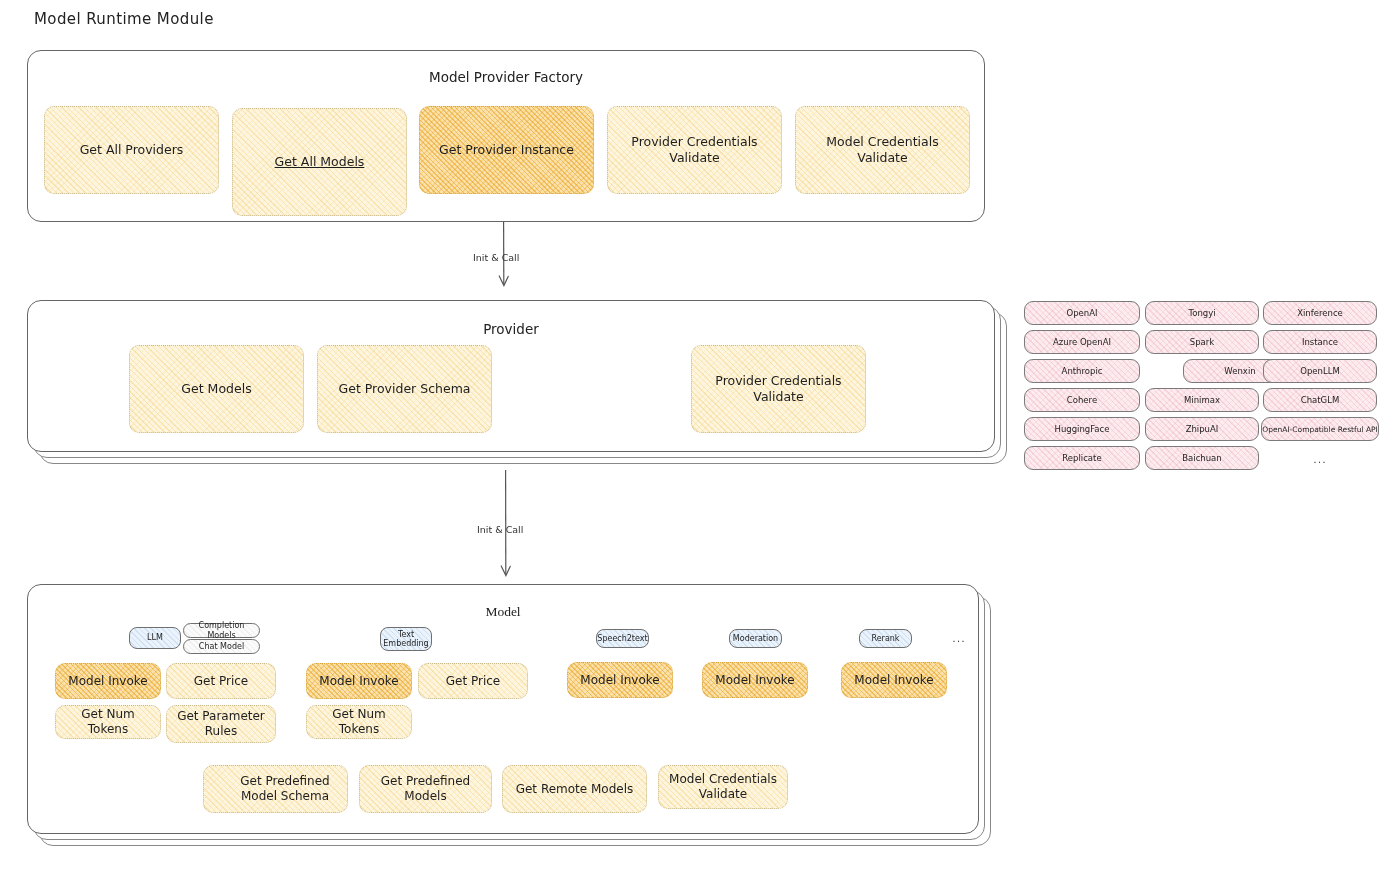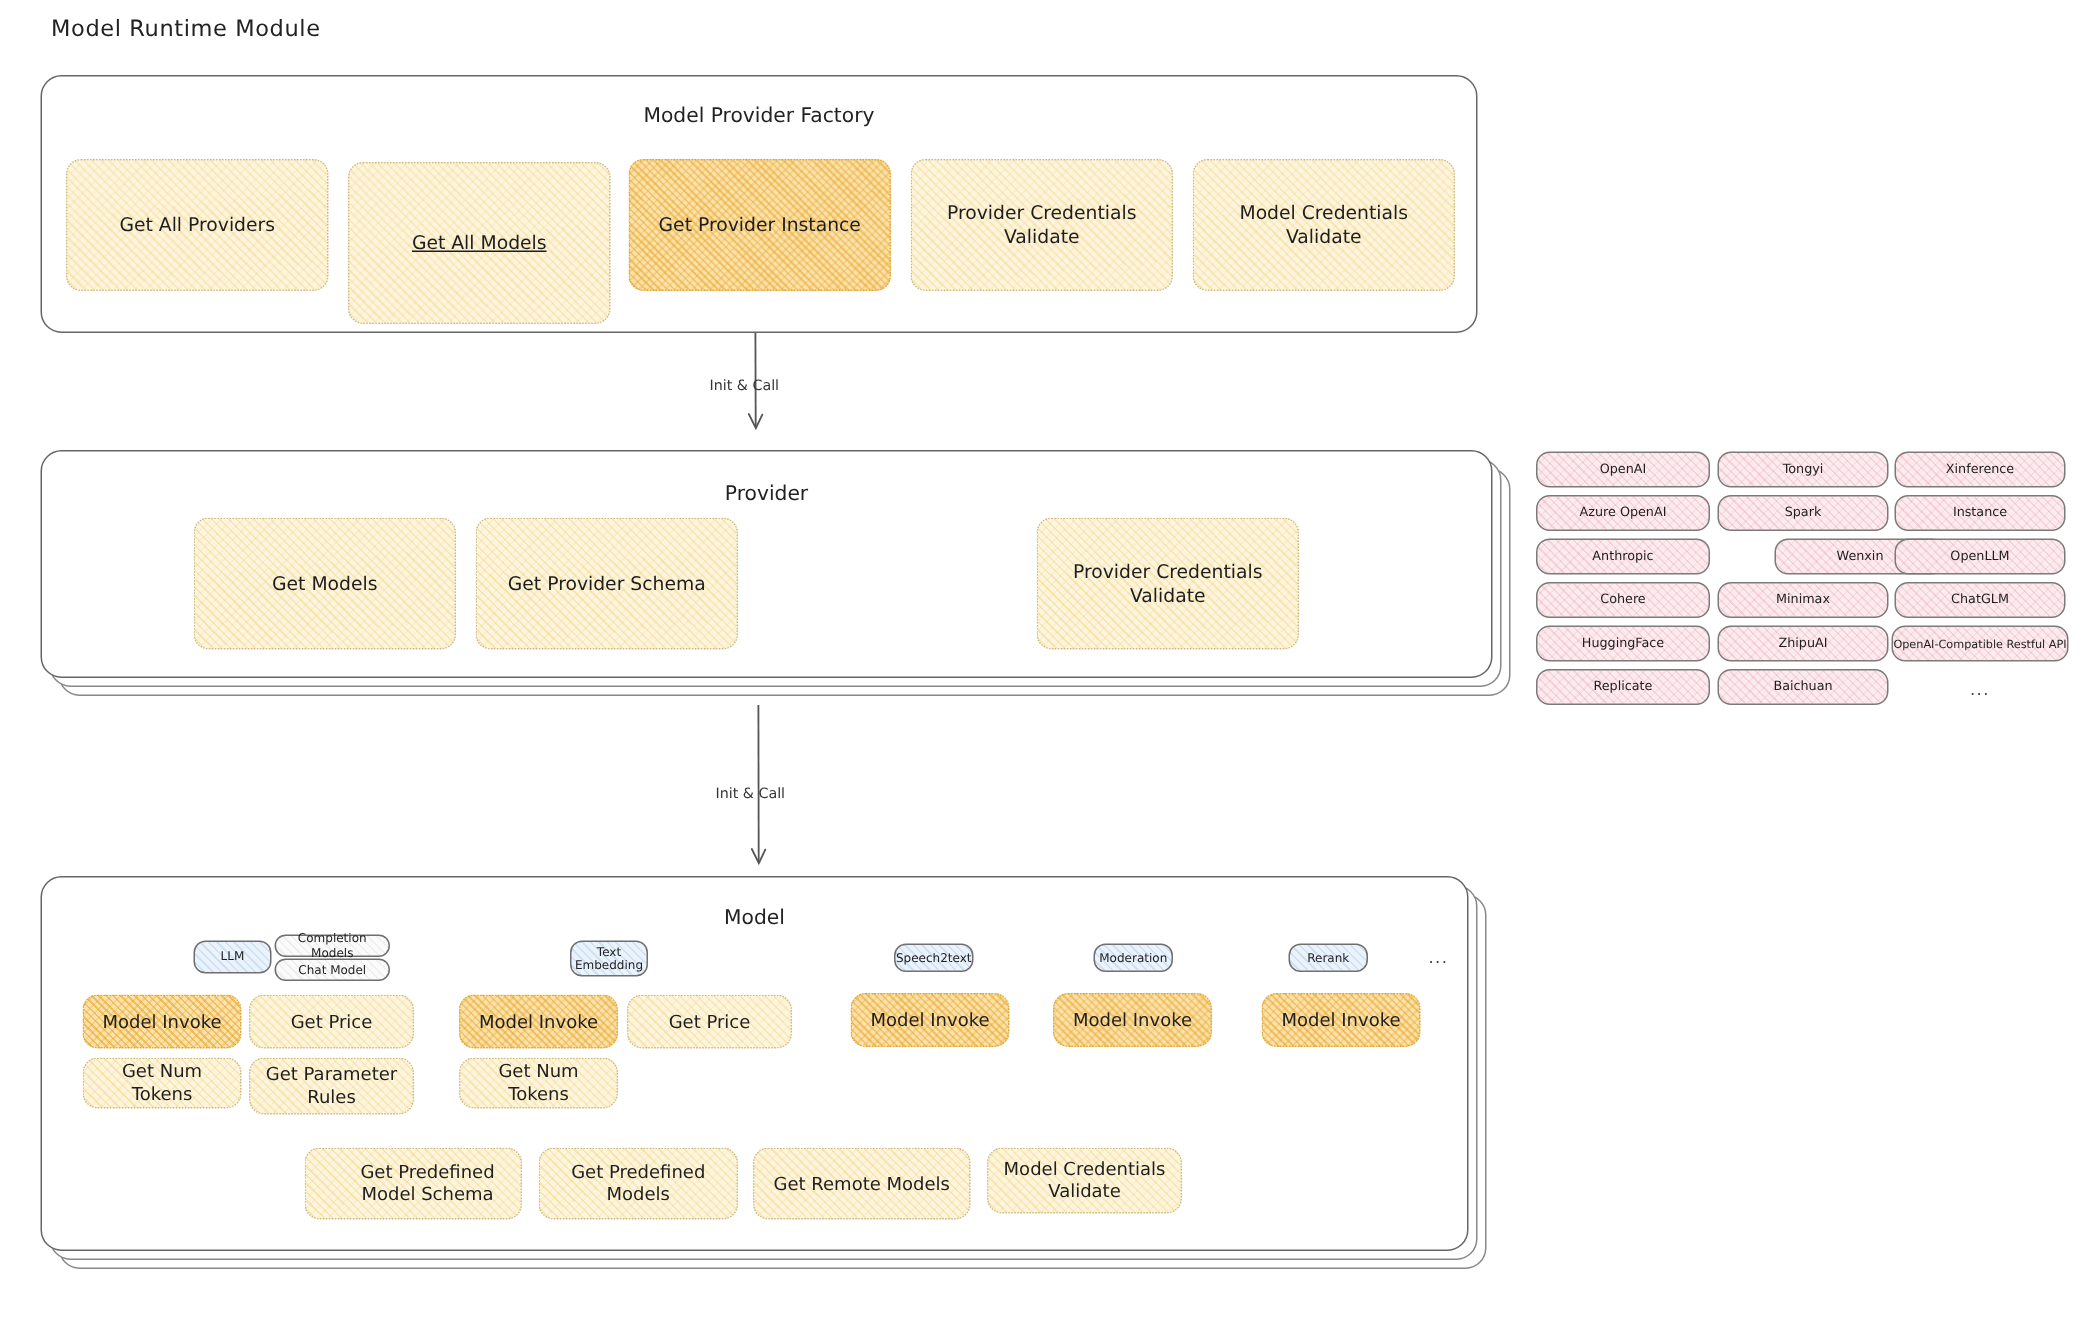--- a/index.html
+++ b/index.html
@@ -140,21 +140,21 @@
 
   <svg class="arrow" style="left:496px;top:470px;width:20px;height:115px;" viewBox="0 0 20 115">
     <path d="M9.6 0 L9.8 104" stroke="#555" stroke-width="1.2" fill="none"></path>
     <path d="M5.2 96 L9.9 105.5 L14.2 96.4" stroke="#555" stroke-width="1.2" fill="none" stroke-linecap="round"></path>
   </svg>
   <div class="arrow-label" style="left:477px;top:524px;">Init &amp; Call</div>
 
   <div class="abs deck" style="left:39px;top:596px;width:952px;height:250px;"></div>
   <div class="abs deck" style="left:33px;top:590px;width:952px;height:250px;"></div>
   <div class="abs group" style="left:27px;top:584px;width:952px;height:250px;"></div>
-  <div class="group-title" style="left:27px;top:604px;width:952px;">Model</div>
+  <div class="group-title" style="left:27px;top:604px;width:952px;font-family:Liberation Serif, serif;">Model</div>
 
   <div class="abs badge" style="left:129px;top:627px;width:52px;height:22px;">LLM</div>
   <div class="abs badge plain" style="left:183px;top:623px;width:77px;height:15px;">Completion Models</div>
   <div class="abs badge plain" style="left:183px;top:639px;width:77px;height:15px;">Chat Model</div>
 
   <div class="abs node hl sm" style="left:55px;top:663px;width:106px;height:36px;">Model Invoke</div>
   <div class="abs node sm" style="left:166px;top:663px;width:110px;height:36px;">Get Price</div>
   <div class="abs node sm" style="left:55px;top:705px;width:106px;height:34px;">Get Num Tokens</div>
   <div class="abs node sm" style="left:166px;top:705px;width:110px;height:38px;">Get Parameter Rules</div>
 

